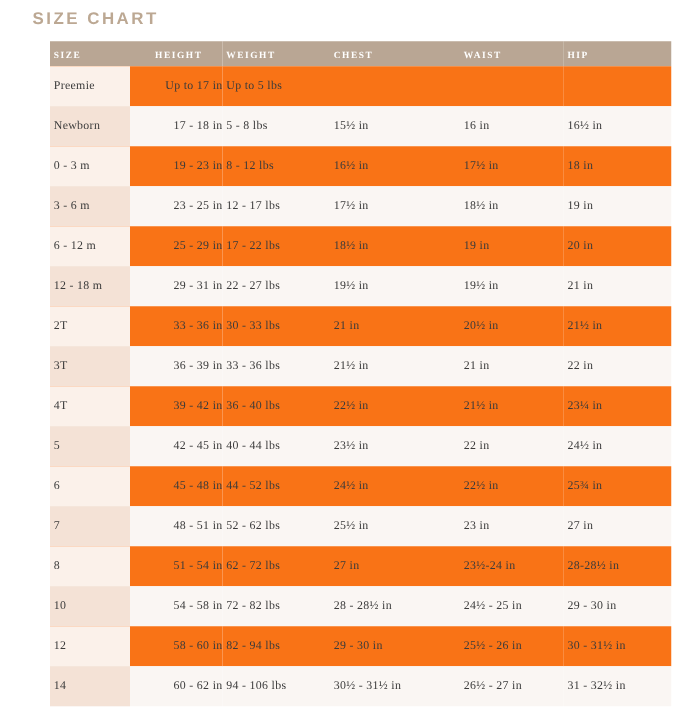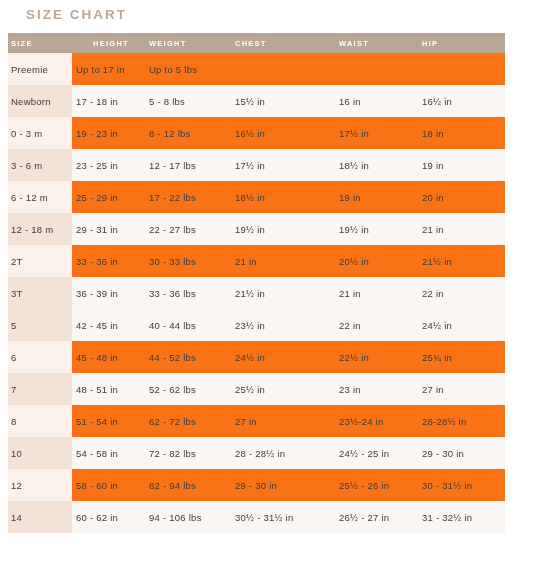--- a/index.html
+++ b/index.html
@@ -28,23 +28,24 @@
     font-size: 13.5px;
     font-weight: bold;
     letter-spacing: 2.0px;
     color: #bca893;
     line-height: 18px;
     white-space: nowrap;
     text-align: right;
   }
   #size-table-wrap {
     position: absolute;
-    left: 8px;
+    left: 40px;
     top: 33px;
     width: 497px;
+    font-family: Liberation Serif, serif;
   }
   table.size-table {
     width: 497px;
     border-collapse: collapse;
     table-layout: fixed;
   }
   table.size-table col.c-size   { width: 64px; }
   table.size-table col.c-height { width: 74px; }
   table.size-table col.c-weight { width: 86px; }
   table.size-table col.c-chest  { width: 104px; }
@@ -82,21 +83,21 @@
     padding: 0 0 0 3px;
     vertical-align: middle;
     white-space: nowrap;
     letter-spacing: 0.25px;
   }
   tbody td.cell-size {
     padding-left: 3px;
   }
   tbody tr.stripe-a td.cell-size { background: #fbf1ea; }
   tbody tr.stripe-b td.cell-size { background: #f4e2d6; margin-left: 37px; }
-  tbody td.cell-height { padding-left: 4px; }
+  tbody td.cell-height { padding-left: 4px; text-align: right; }
 </style>
 </head>
 <body>
 
 <div id="page">
 
   <div id="chart-title">SIZE CHART</div>
 
   <div id="size-table-wrap">
     <table class="size-table">
@@ -176,20 +177,28 @@
             <td class="cell-hip">21½ in</td>
           </tr>
           <tr class="stripe-b">
             <td class="cell-size">3T</td>
             <td class="cell-height">36 - 39 in</td>
             <td class="cell-weight">33 - 36 lbs</td>
             <td class="cell-chest">21½ in</td>
             <td class="cell-waist">21 in</td>
             <td class="cell-hip">22 in</td>
           </tr>
+          <tr class="stripe-a">
+            <td class="cell-size">4T</td>
+            <td class="cell-height">39 - 42 in</td>
+            <td class="cell-weight">36 - 40 lbs</td>
+            <td class="cell-chest">22½ in</td>
+            <td class="cell-waist">21½ in</td>
+            <td class="cell-hip">23¼ in</td>
+          </tr>
           <tr class="stripe-b">
             <td class="cell-size">5</td>
             <td class="cell-height">42 - 45 in</td>
             <td class="cell-weight">40 - 44 lbs</td>
             <td class="cell-chest">23½ in</td>
             <td class="cell-waist">22 in</td>
             <td class="cell-hip">24½ in</td>
           </tr>
           <tr class="stripe-a">
             <td class="cell-size">6</td>

